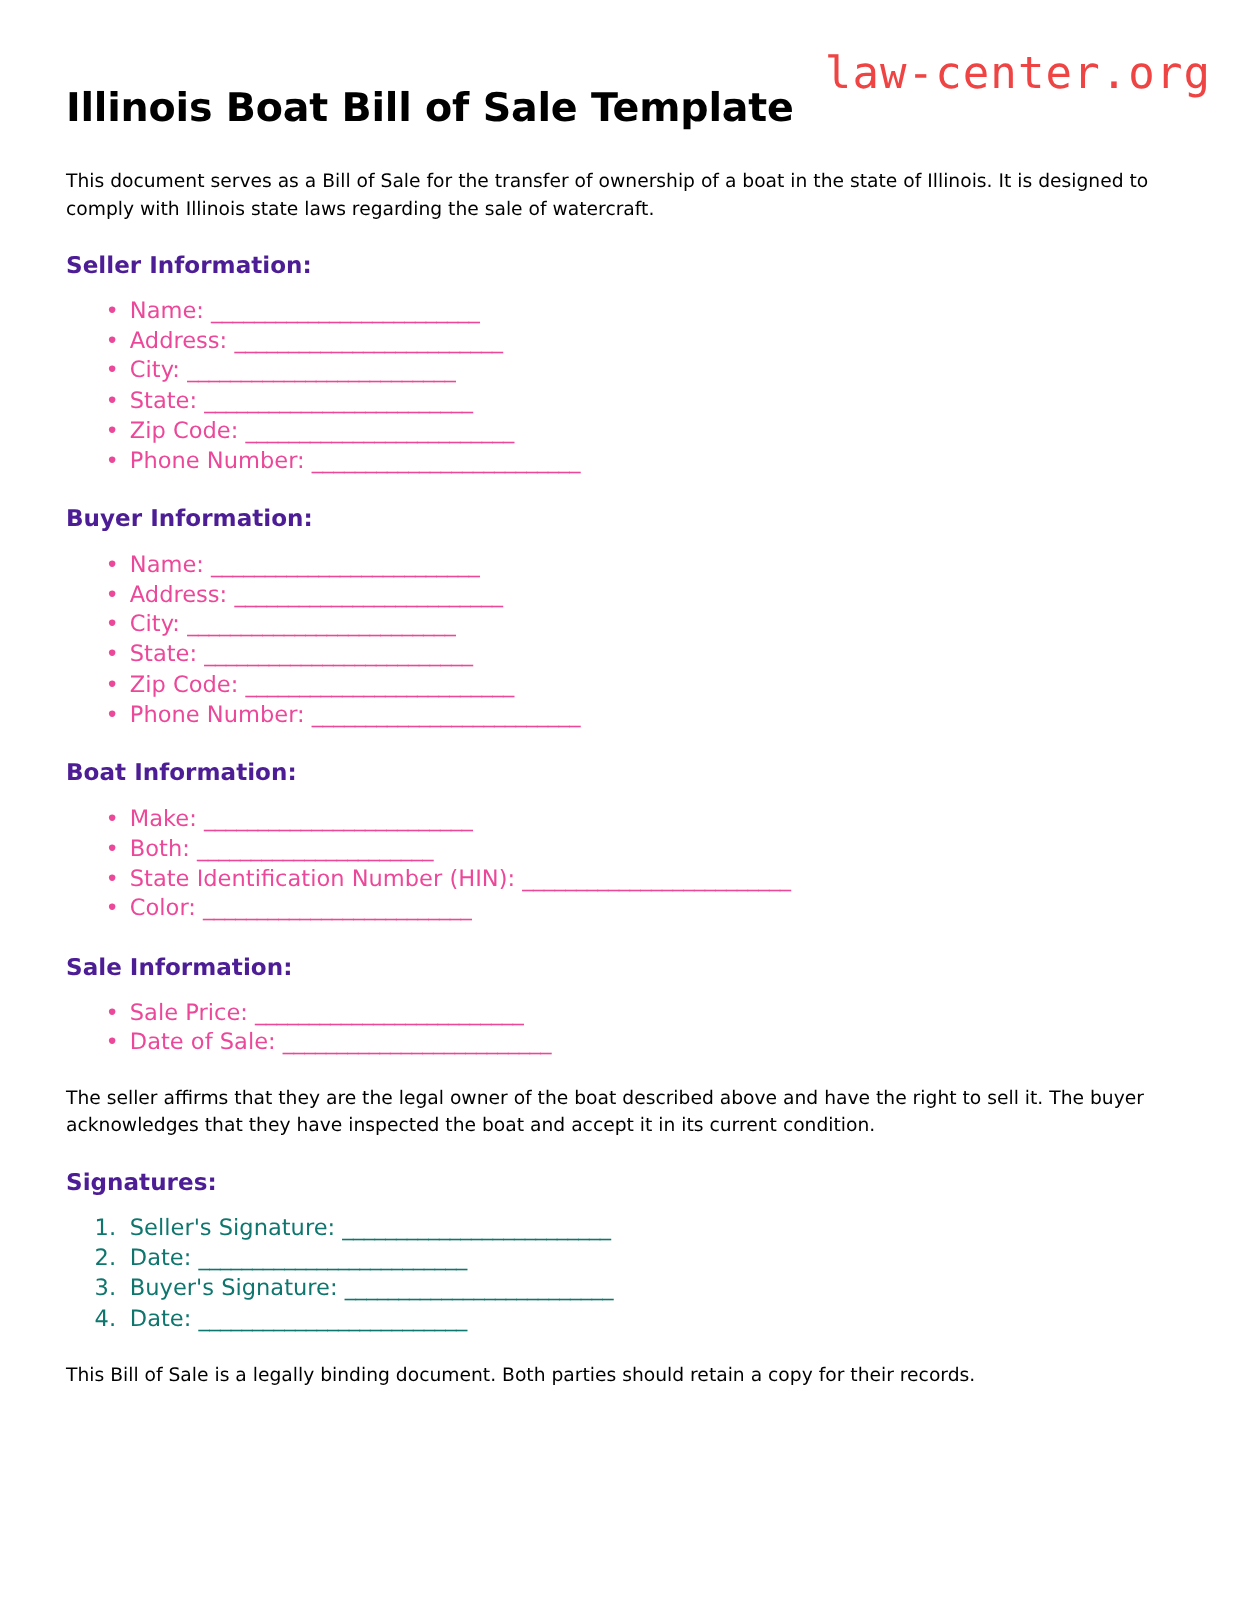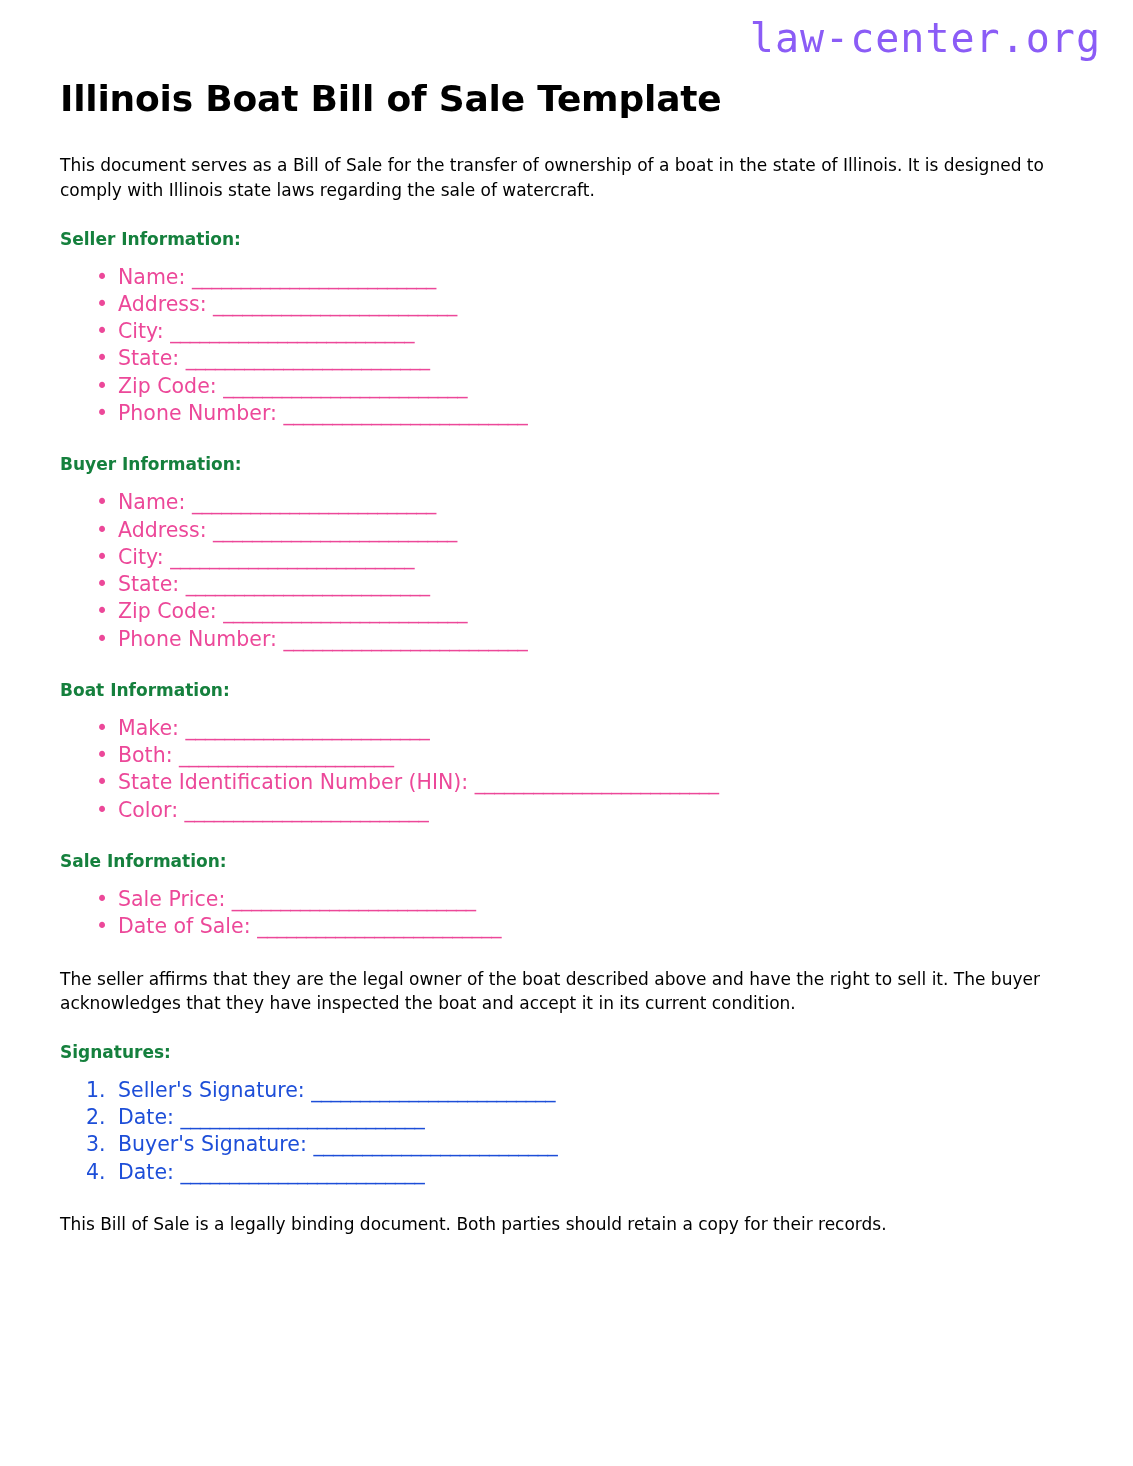--- a/index.html
+++ b/index.html
@@ -17,26 +17,26 @@
   }
   .page {
     position: relative;
     width: 1133px;
     height: 1466px;
     box-sizing: border-box;
     padding: 0;
   }
   .watermark {
     position: absolute;
-    top: 18px;
+    top: 47px;
     right: 32px;
     font-family: "DejaVu Sans Mono", "Liberation Mono", monospace;
     font-size: 40px;
     letter-spacing: 1px;
-    color: #8b5cf6;
+    color: #ef4444;
     white-space: nowrap;
     line-height: 1;
   }
   .content {
     padding: 78px 60px 0 60px;
   }
   h1.doc-title {
     font-family: "DejaVu Sans", sans-serif;
     font-weight: bold;
     font-size: 36px;
@@ -48,24 +48,24 @@
   p.para {
     font-size: 17px;
     line-height: 1.42;
     margin: 0 0 26px 0;
     max-width: 1000px;
     color: #000;
   }
   h2.section-heading {
     font-family: "DejaVu Sans", sans-serif;
     font-weight: bold;
-    font-size: 17px;
+    font-size: 21px;
     margin: 0 0 14px 0;
     line-height: 1.3;
-    color: #15803d;
+    color: #4c1d95;
   }
   ul.field-list {
     list-style: none;
     margin: 0 0 26px 0;
     padding: 0 0 0 36px;
   }
   ul.field-list li {
     font-size: 20.5px;
     line-height: 1.33;
     position: relative;
@@ -87,21 +87,21 @@
     margin: 0 0 26px 0;
     padding: 0 0 0 26px;
   }
   ol.sig-list li {
     counter-increment: sig;
     font-size: 20.5px;
     line-height: 1.33;
     position: relative;
     padding-left: 32px;
     white-space: nowrap;
-    color: #1d4ed8;
+    color: #0f766e;
   }
   ol.sig-list li::before {
     content: counter(sig) ".";
     position: absolute;
     left: 0;
     top: 0;
     font-size: 20.5px;
     line-height: 1.33;
   }
   .blank {

